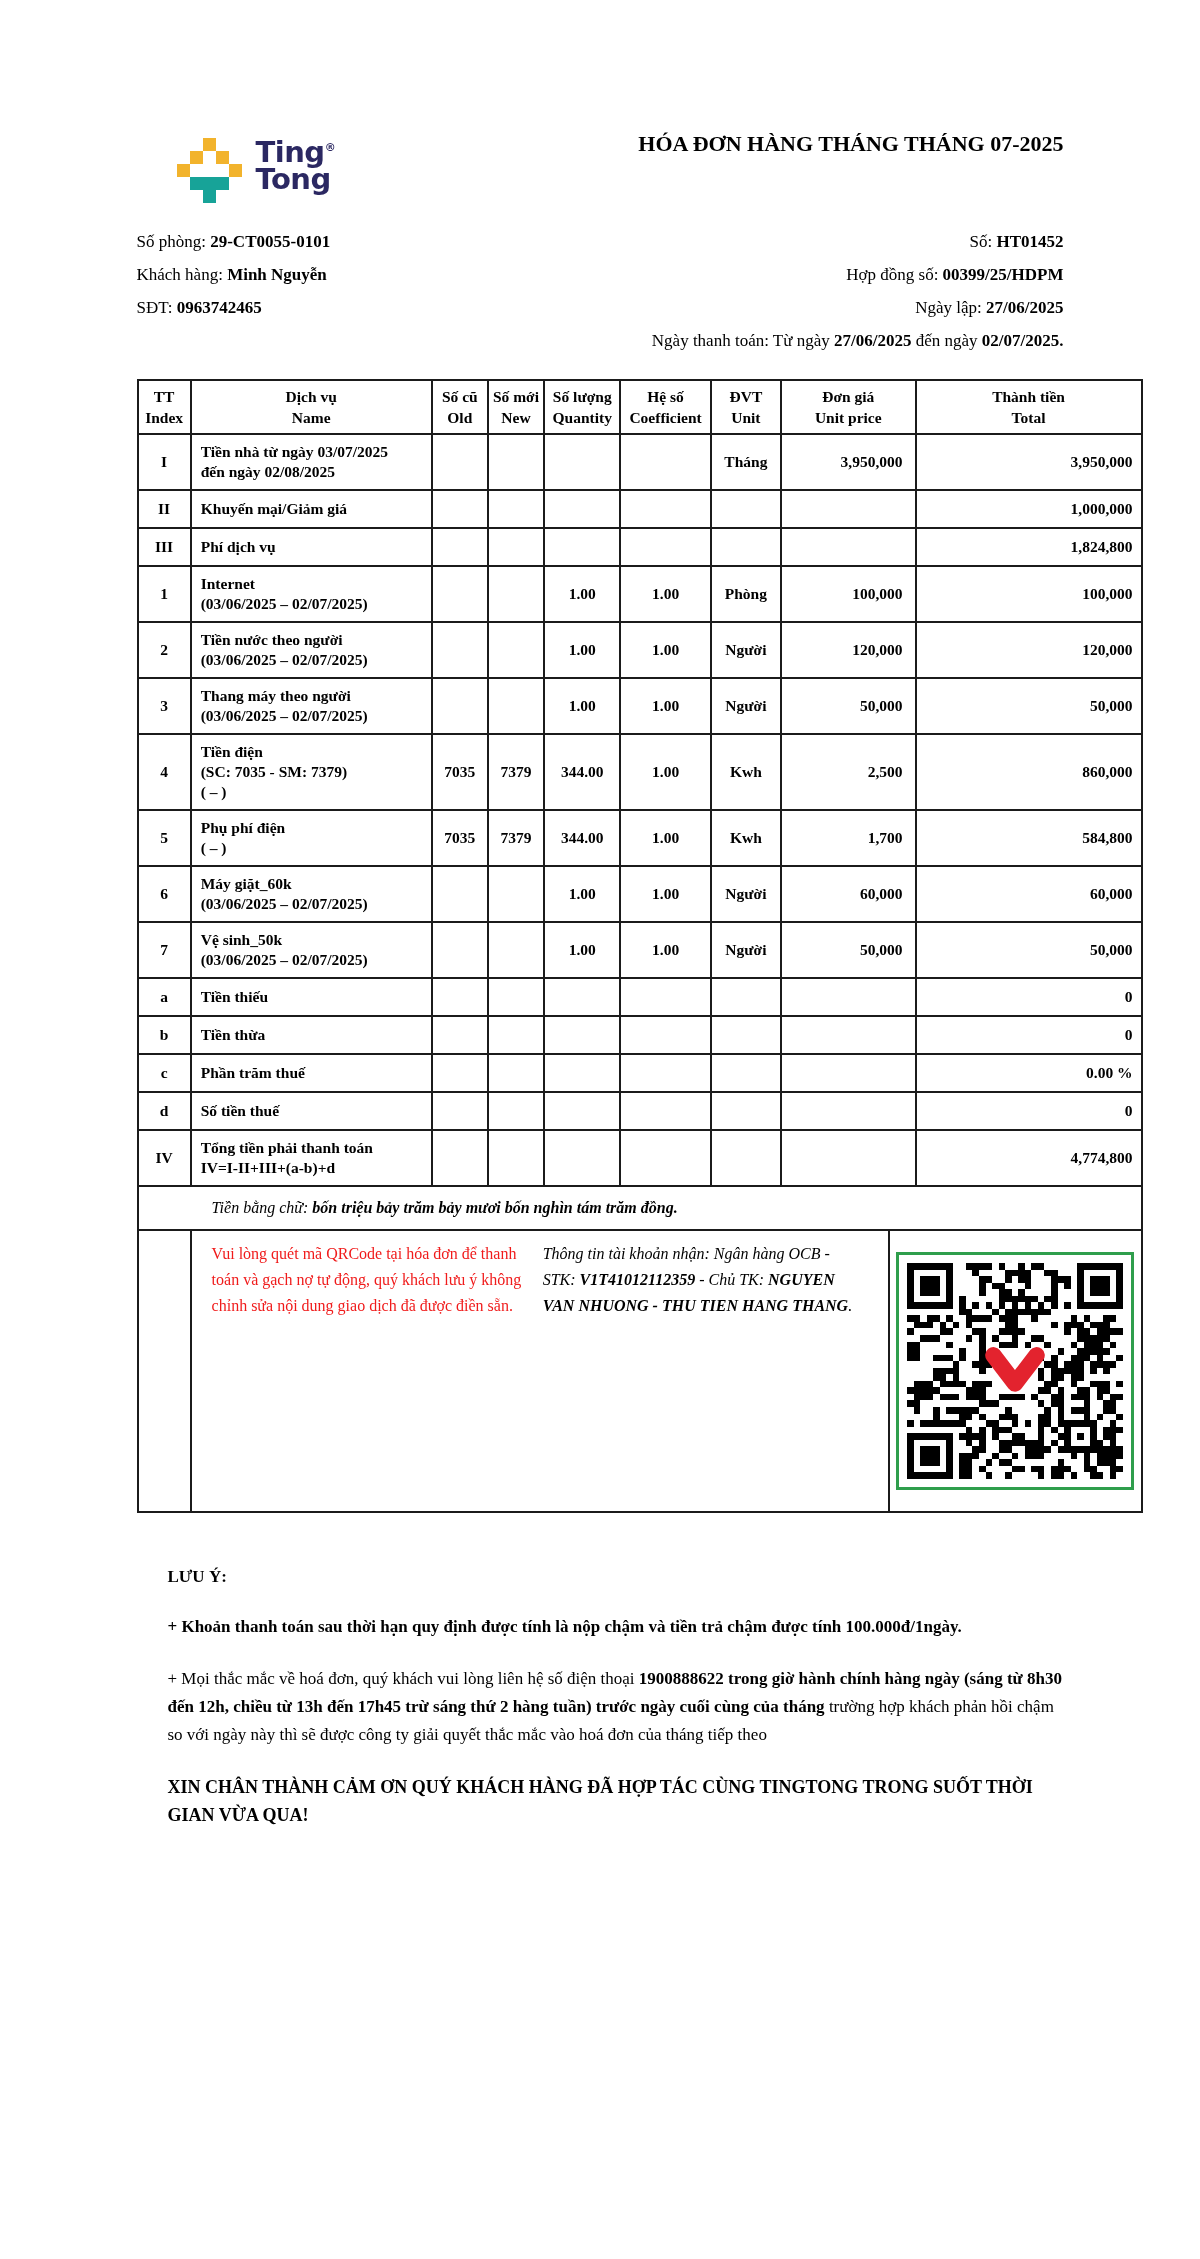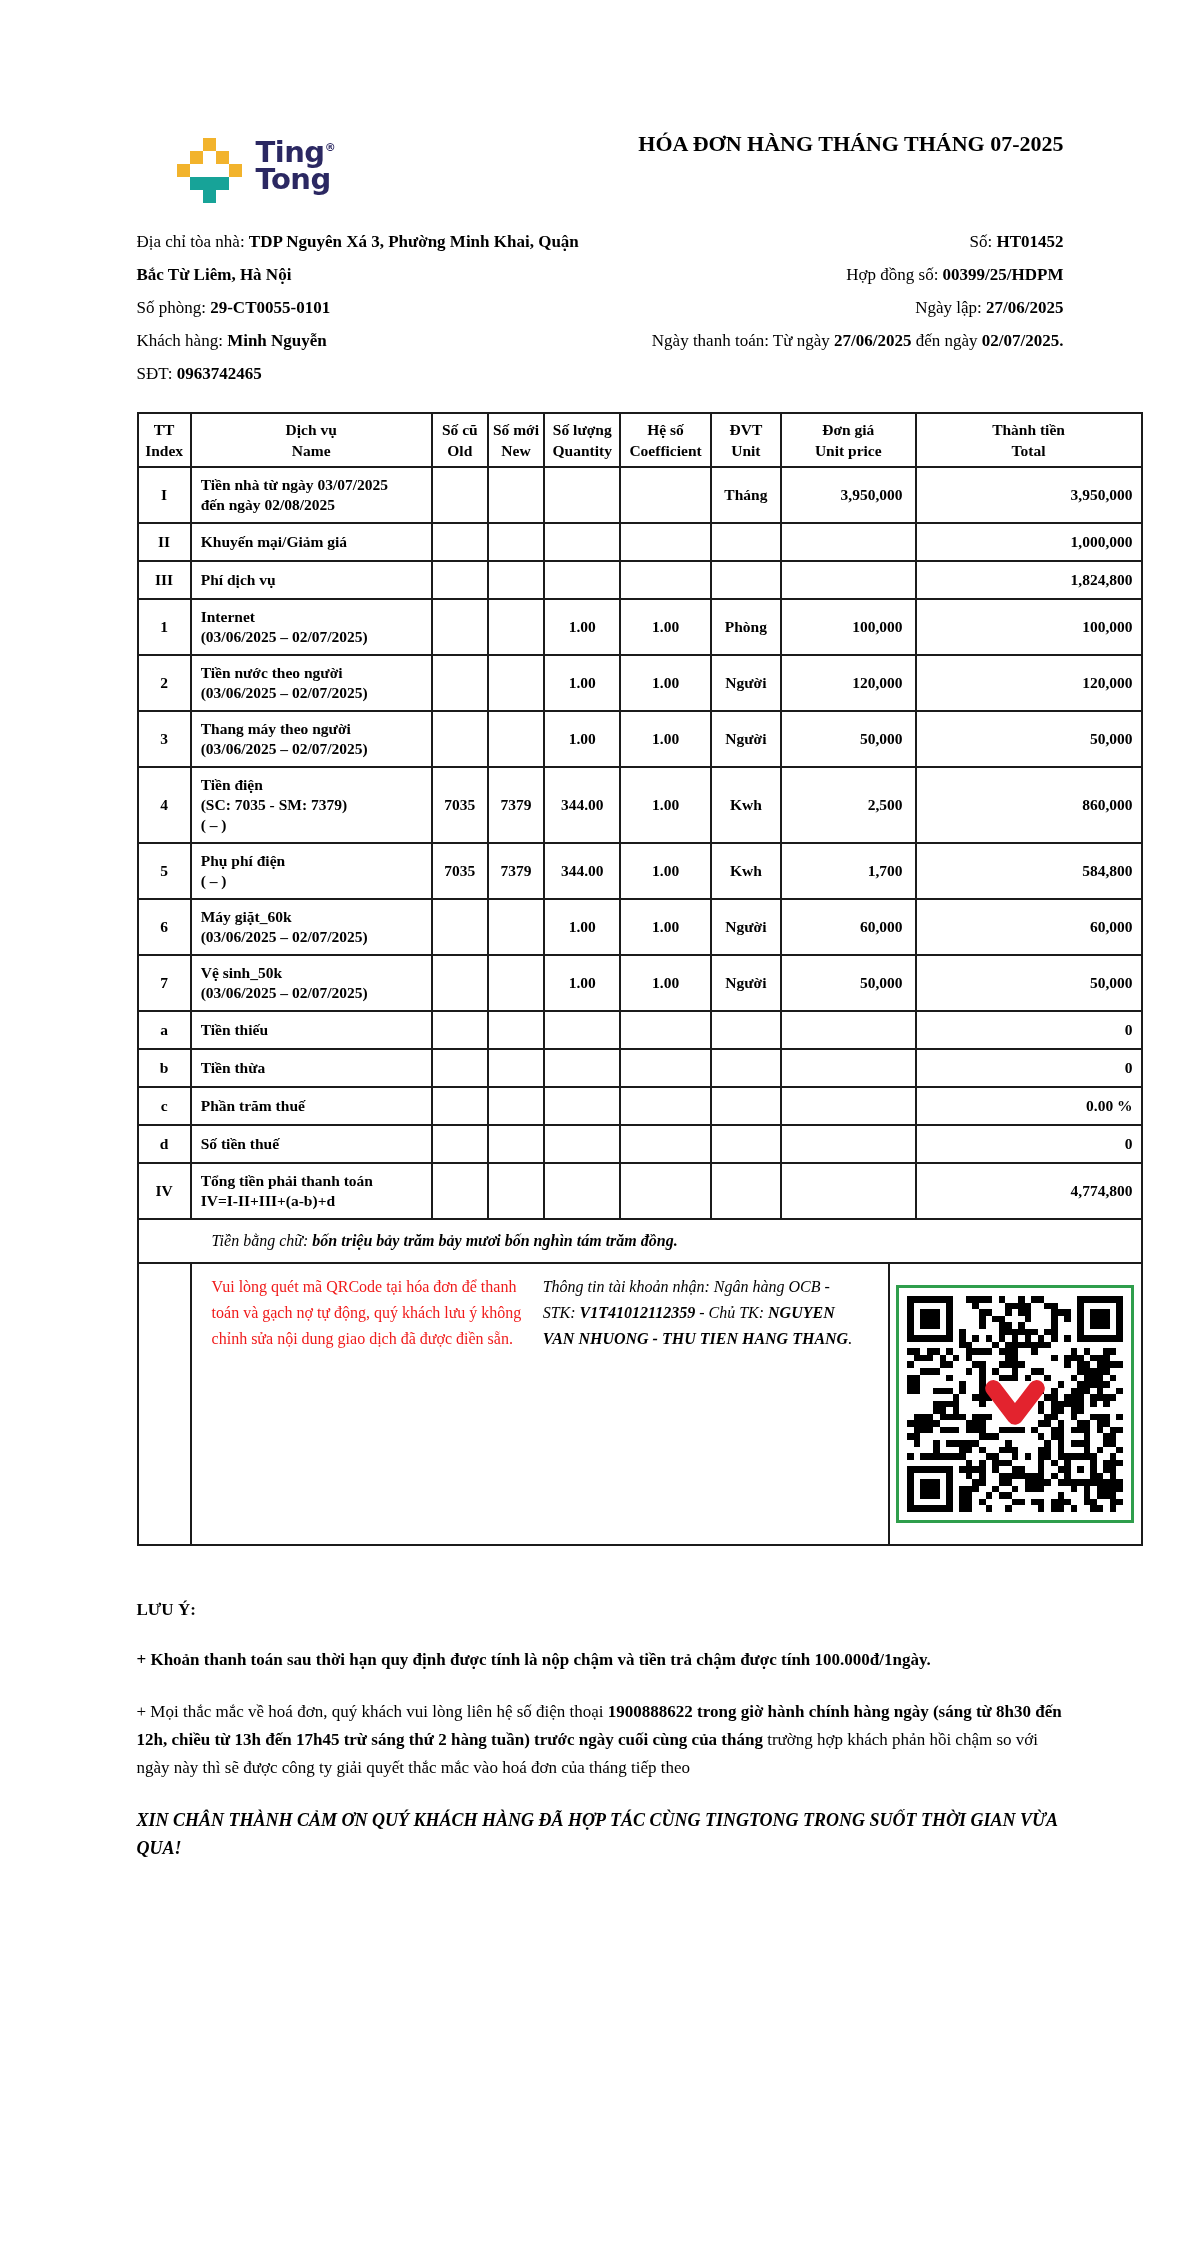--- a/index.html
+++ b/index.html
@@ -50,25 +50,25 @@
   .words-row .words-cell { flex:1; font-style:italic; font-size:16px; padding:9px 10px 9px 20px; }
   .qr-row { height:282px; }
   .qr-row .txt-cell { flex:1; display:flex; flex-direction:row; justify-content:center; padding:10px 24px 0 20px; font-size:16px; line-height:26px; }
   .qr-red { color:#F01B1B; margin-bottom:26px; max-width:620px; }
   .qr-acct { max-width:620px;font-style:italic; }
   .qr-cell { width:25.2%; border-left:2px solid #1b1b1b; display:flex; align-items:center; justify-content:center; }
   .qr-frame { width:238px; height:238px; border:3px solid #2F9E4C; background:#fff; display:flex; align-items:center; justify-content:center; }
   .qr-frame svg { width:216px; height:216px; }
 
   
-  .notes { margin-top:54px; }
+  .notes { margin-top:54px;margin-left:31px; }
   .notes .heading { font-weight:bold; margin-bottom:26px; }
   .notes p { line-height:28px; margin-bottom:24px; }
   .note1 { font-weight:bold; }
-  .thanks { font-weight:bold; font-size:18px; line-height:29px;font-style:italic; }
+  .thanks { font-weight:bold; font-size:18px; line-height:29px; }
 </style>
 </head>
 <body>
 
 <div class="page">
 
   <div class="hdr">
     <div class="logo">
       <div class="logo-mark">
           <div class="cell"></div>
@@ -100,21 +100,20 @@
       <div class="logo-text" style="color: rgb(43, 40, 98);">
         <div><span>Ting</span><sup>®</sup></div>
         <div>Tong</div>
       </div>
     </div>
     <div class="title">HÓA ĐƠN HÀNG THÁNG THÁNG 07-2025</div>
   </div>
 
   <div class="info">
     <div class="left">
-      <div><span>Địa chỉ tòa nhà: </span><span class="b">TDP Nguyên Xá 3, Phường Minh Khai, Quận Bắc Từ Liêm, Hà Nội</span></div>
       <div><span>Số phòng: </span><span class="b">29-CT0055-0101</span></div>
       <div><span>Khách hàng: </span><span class="b">Minh Nguyễn</span></div>
       <div><span>SĐT: </span><span class="b">0963742465</span></div>
     </div>
     <div class="right">
       <div><span>Số: </span><span class="b">HT01452</span></div>
       <div><span>Hợp đồng số: </span><span class="b">00399/25/HDPM</span></div>
       <div><span>Ngày lập: </span><span class="b">27/06/2025</span></div>
       <div><span>Ngày thanh toán: Từ ngày </span><span class="b">27/06/2025</span><span> đến ngày </span><span class="b">02/07/2025.</span></div>
     </div>

